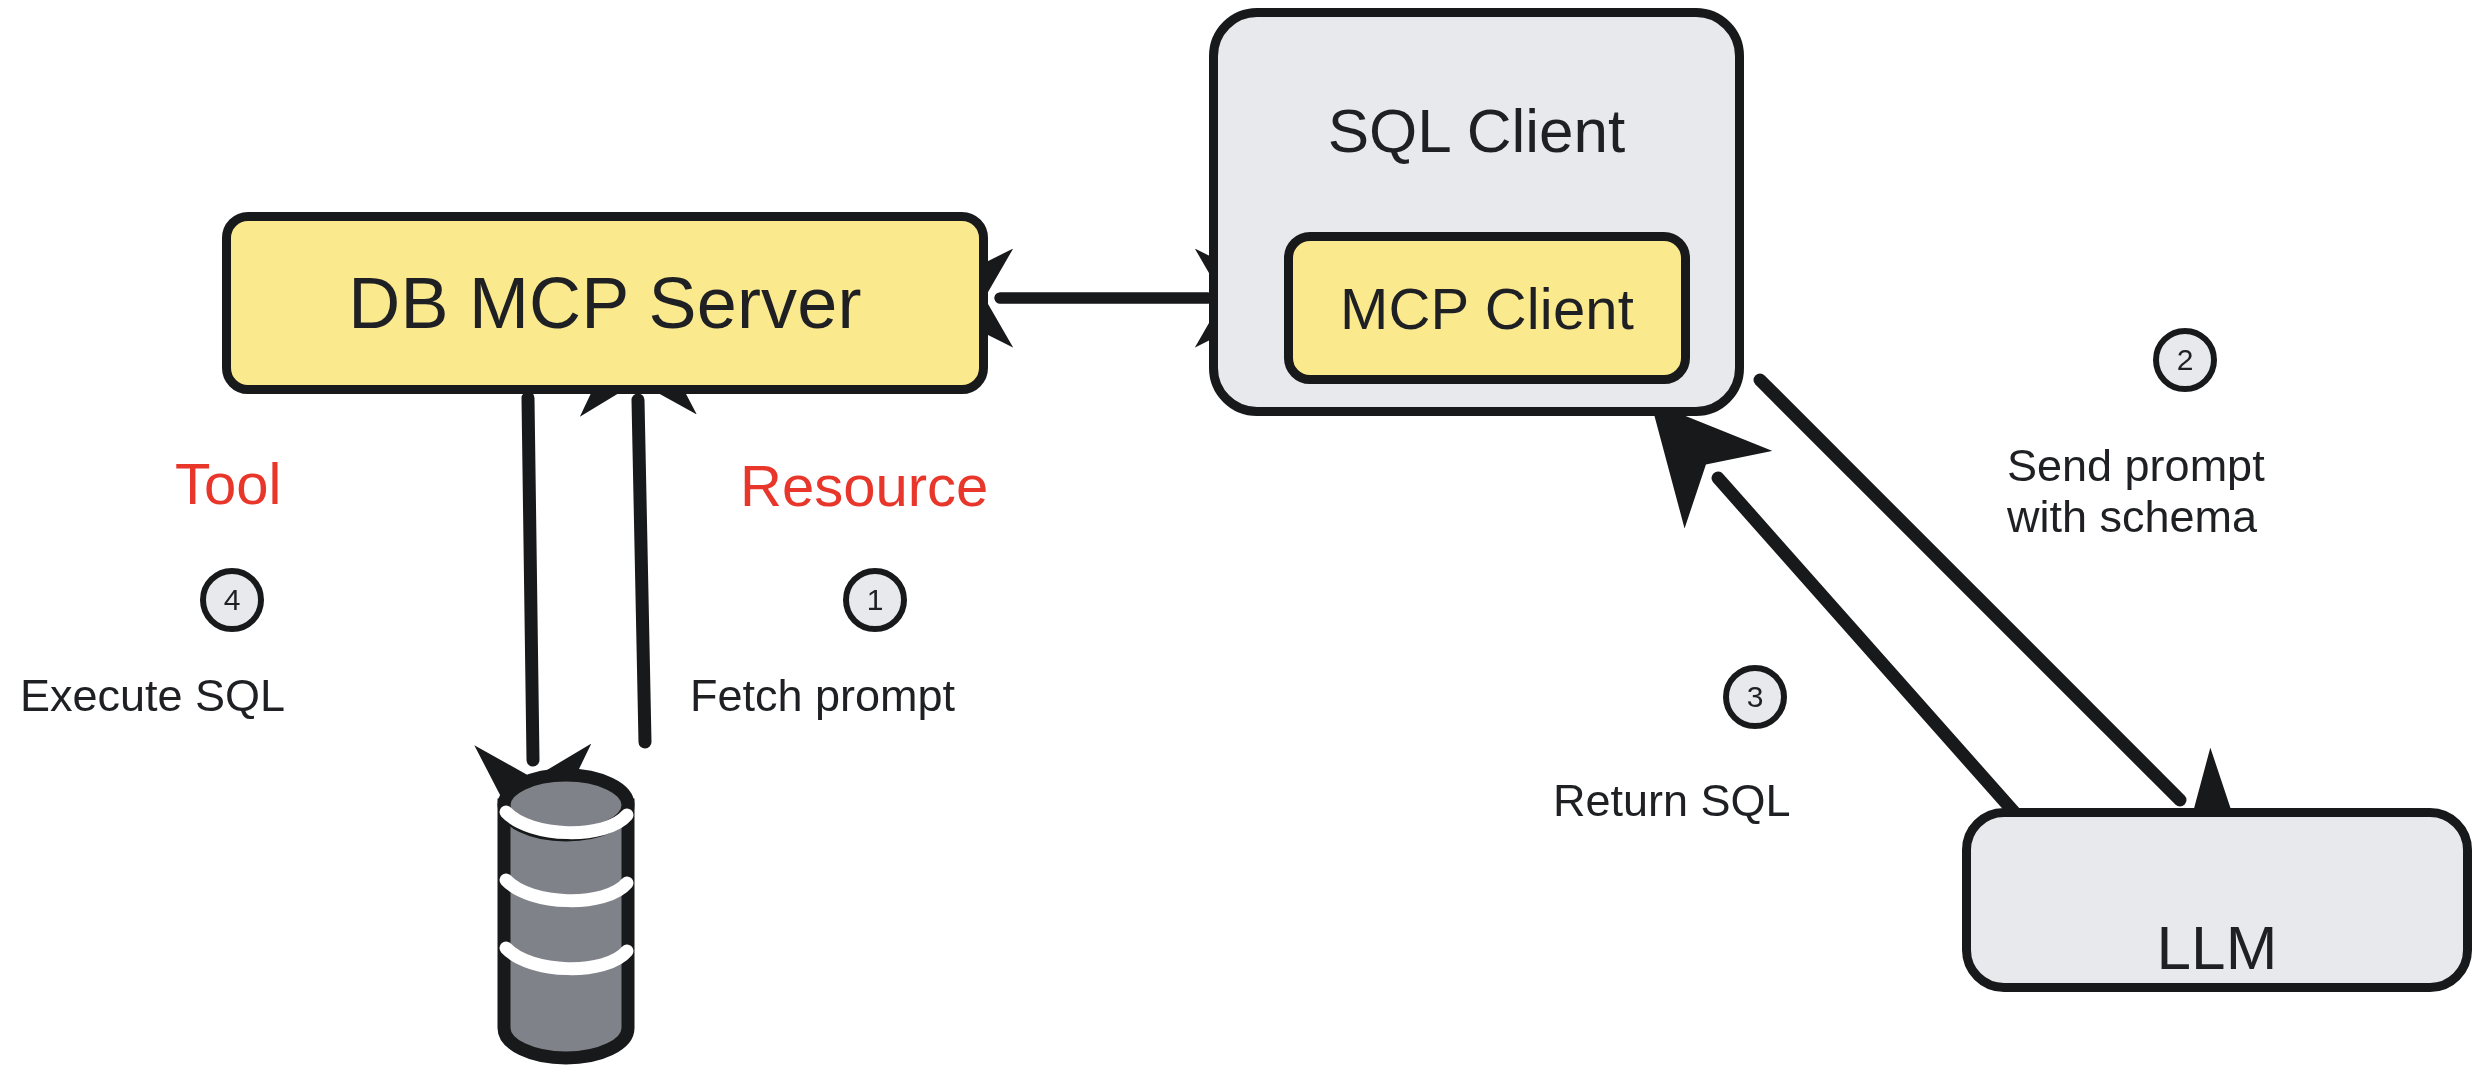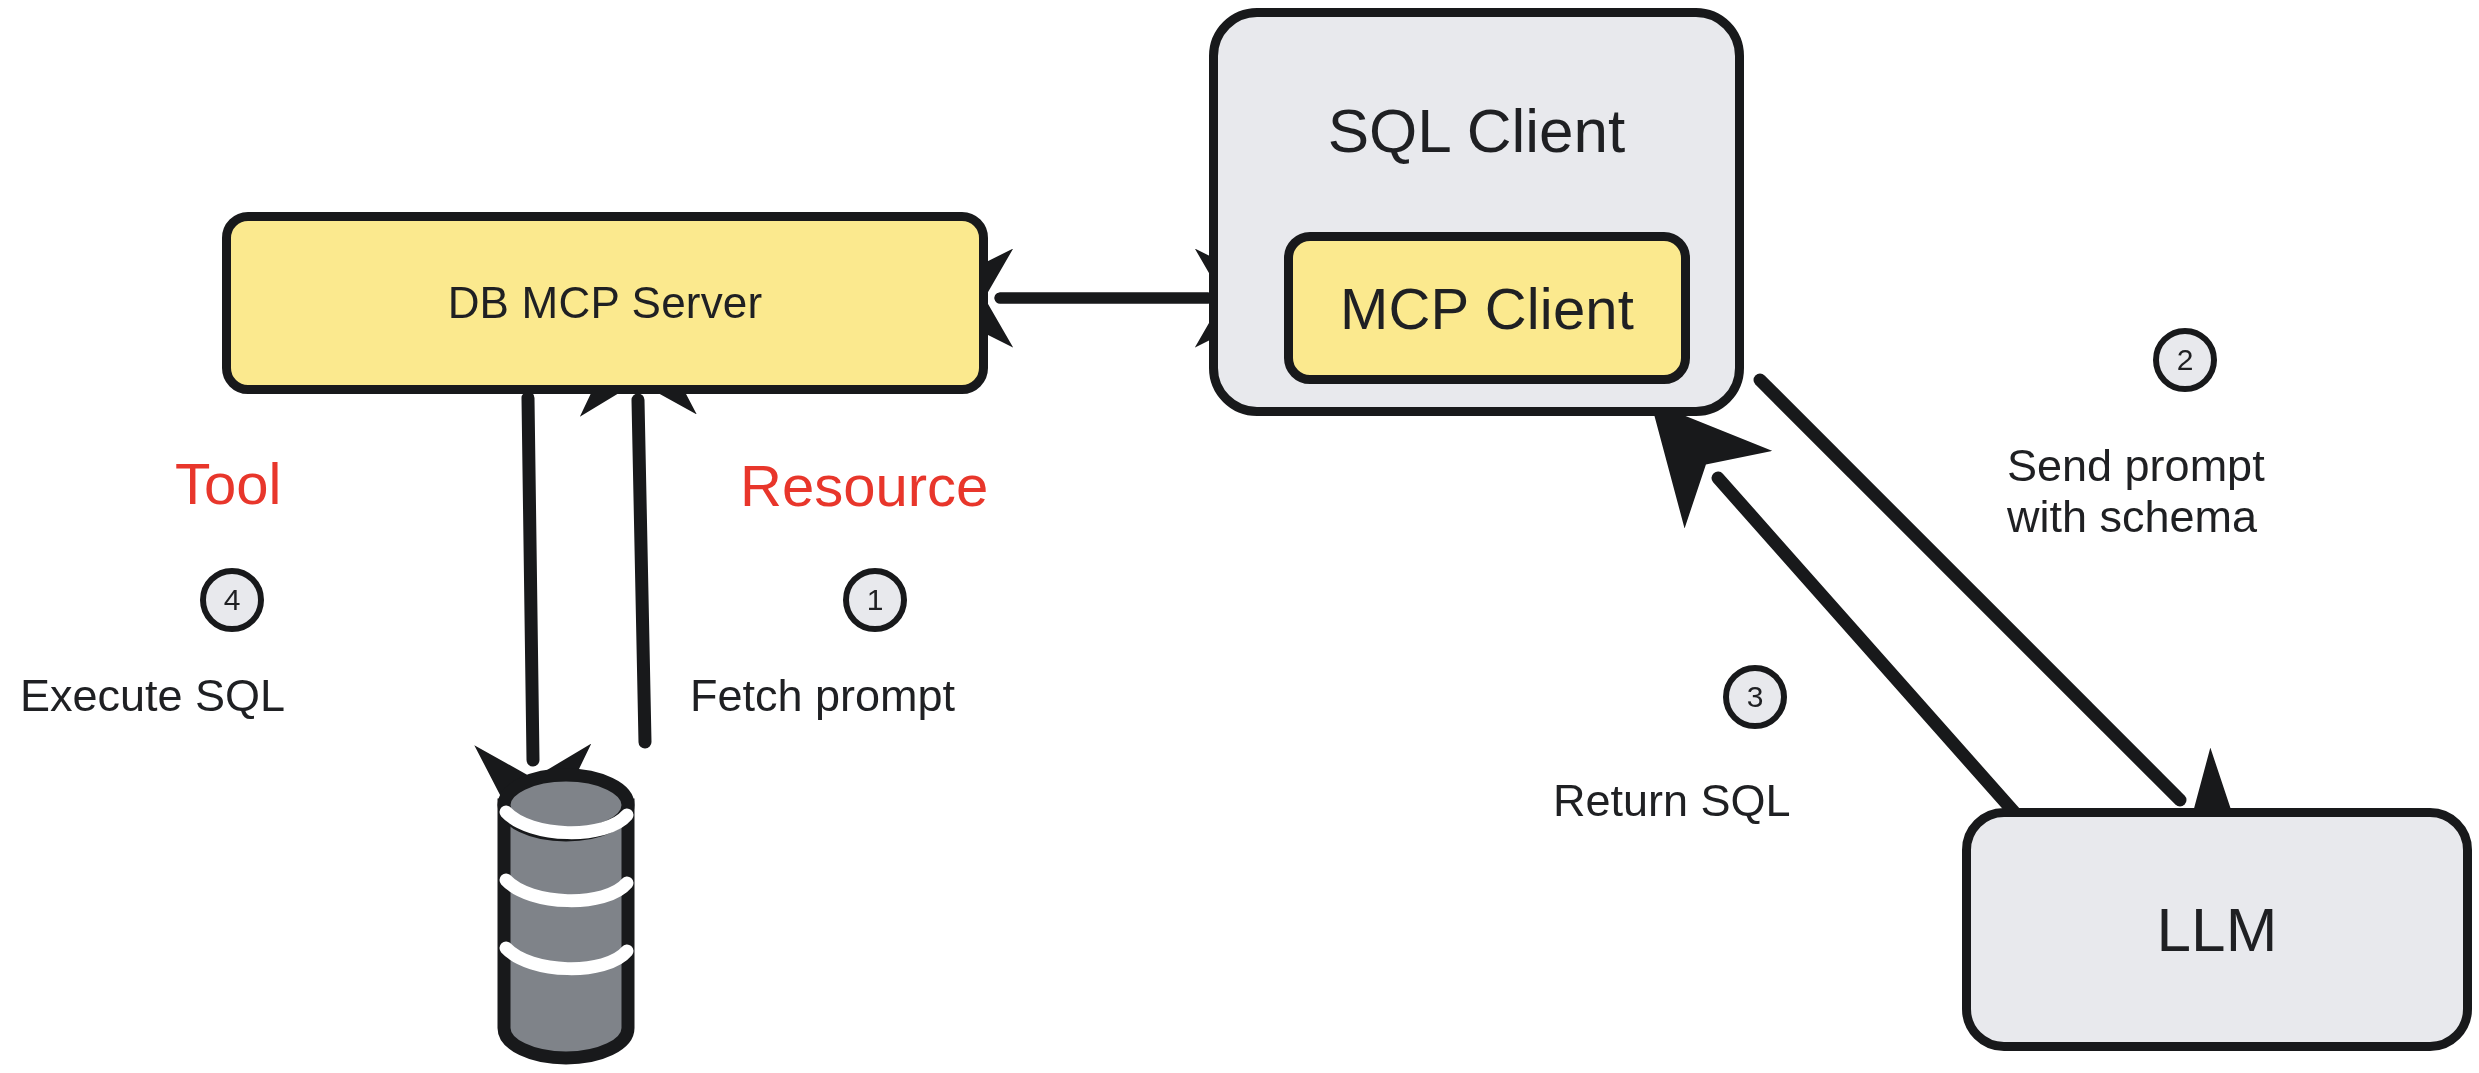--- a/index.html
+++ b/index.html
@@ -33,21 +33,21 @@
 
   
   #db-mcp-server {
     left: 222px;
     top: 212px;
     width: 766px;
     height: 182px;
     background: #fbe98e;
     border-radius: 26px;
   }
-  #db-mcp-server .node-label { font-size: 44px; }
+  #db-mcp-server .node-label { font-size: 72px; }
 
   
   #sql-client {
     left: 1209px;
     top: 8px;
     width: 535px;
     height: 408px;
     background: #e8e9ed;
     border-radius: 48px;
     display: block;
@@ -71,23 +71,24 @@
     background: #fbe98e;
     border-radius: 26px;
   }
   #mcp-client .node-label { font-size: 58px; }
 
   
   #llm {
     left: 1962px;
     top: 808px;
     width: 510px;
-    height: 243px;
+    height: 184px;
     background: #e8e9ed;
     border-radius: 42px;
+    align-items: flex-end;
   }
   #llm .node-label { font-size: 62px; }
 
   
   .cat-label {
     position: absolute;
     color: #e8362b;
     font-size: 58px;
     white-space: nowrap;
   }

